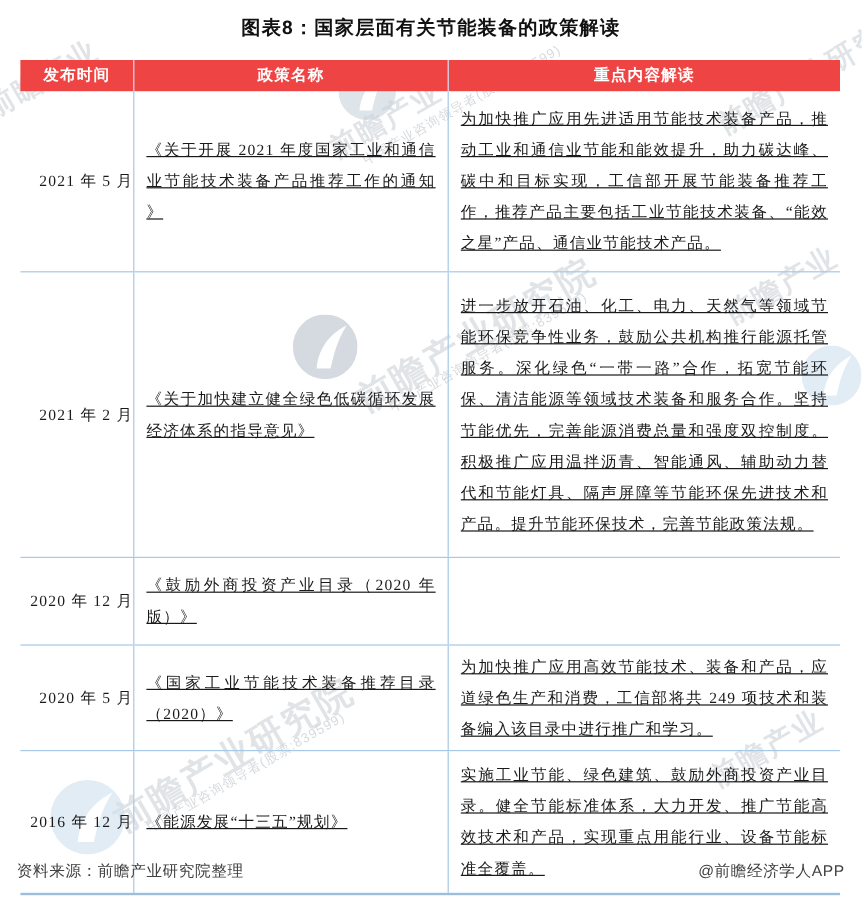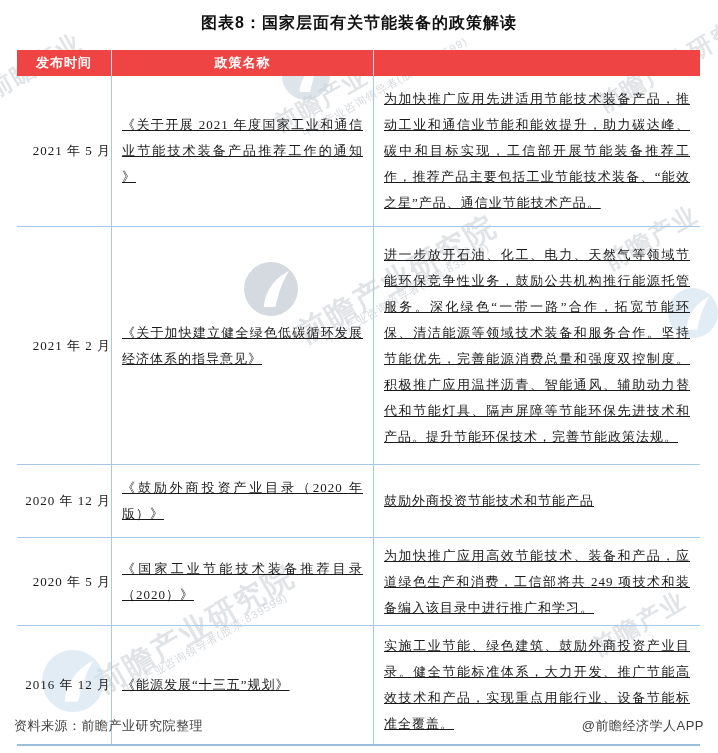--- a/index.html
+++ b/index.html
@@ -99,20 +99,21 @@
 
 <div class="content">
 
   <h1 class="title">图表8：国家层面有关节能装备的政策解读</h1>
 
   <div class="table">
 
     <div class="thead">
       <div class="th c1">发布时间</div>
       <div class="th c2">政策名称</div>
+      <div class="th c3">重点内容解读</div>
     </div>
 
     <div class="tr r1">
       <div class="td c1">
           <div class="cell-text">2021 年 5 月</div>
         </div>
       <div class="td c2">
           <div class="cell-text">《关于开展 2021 年度国家工业和通信业节能技术装备产品推荐工作的通知 》</div>
         </div>
       <div class="td c3">
@@ -131,23 +132,20 @@
           <div class="cell-text">进一步放开石油、化工、电力、天然气等领域节能环保竞争性业务，鼓励公共机构推行能源托管服务。深化绿色“一带一路”合作，拓宽节能环保、清洁能源等领域技术装备和服务合作。坚持节能优先，完善能源消费总量和强度双控制度。积极推广应用温拌沥青、智能通风、辅助动力替代和节能灯具、隔声屏障等节能环保先进技术和产品。提升节能环保技术，完善节能政策法规。</div>
         </div>
     </div>
 
     <div class="tr r3">
       <div class="td c1">
           <div class="cell-text">2020 年 12 月</div>
         </div>
       <div class="td c2">
           <div class="cell-text">《鼓励外商投资产业目录（2020 年版）》</div>
-        </div>
-      <div class="td c3">
-          <div class="cell-text">鼓励外商投资节能技术和节能产品</div>
         </div>
     </div>
 
     <div class="tr r4">
       <div class="td c1">
           <div class="cell-text">2020 年 5 月</div>
         </div>
       <div class="td c2">
           <div class="cell-text">《国家工业节能技术装备推荐目录（2020）》</div>
         </div>

